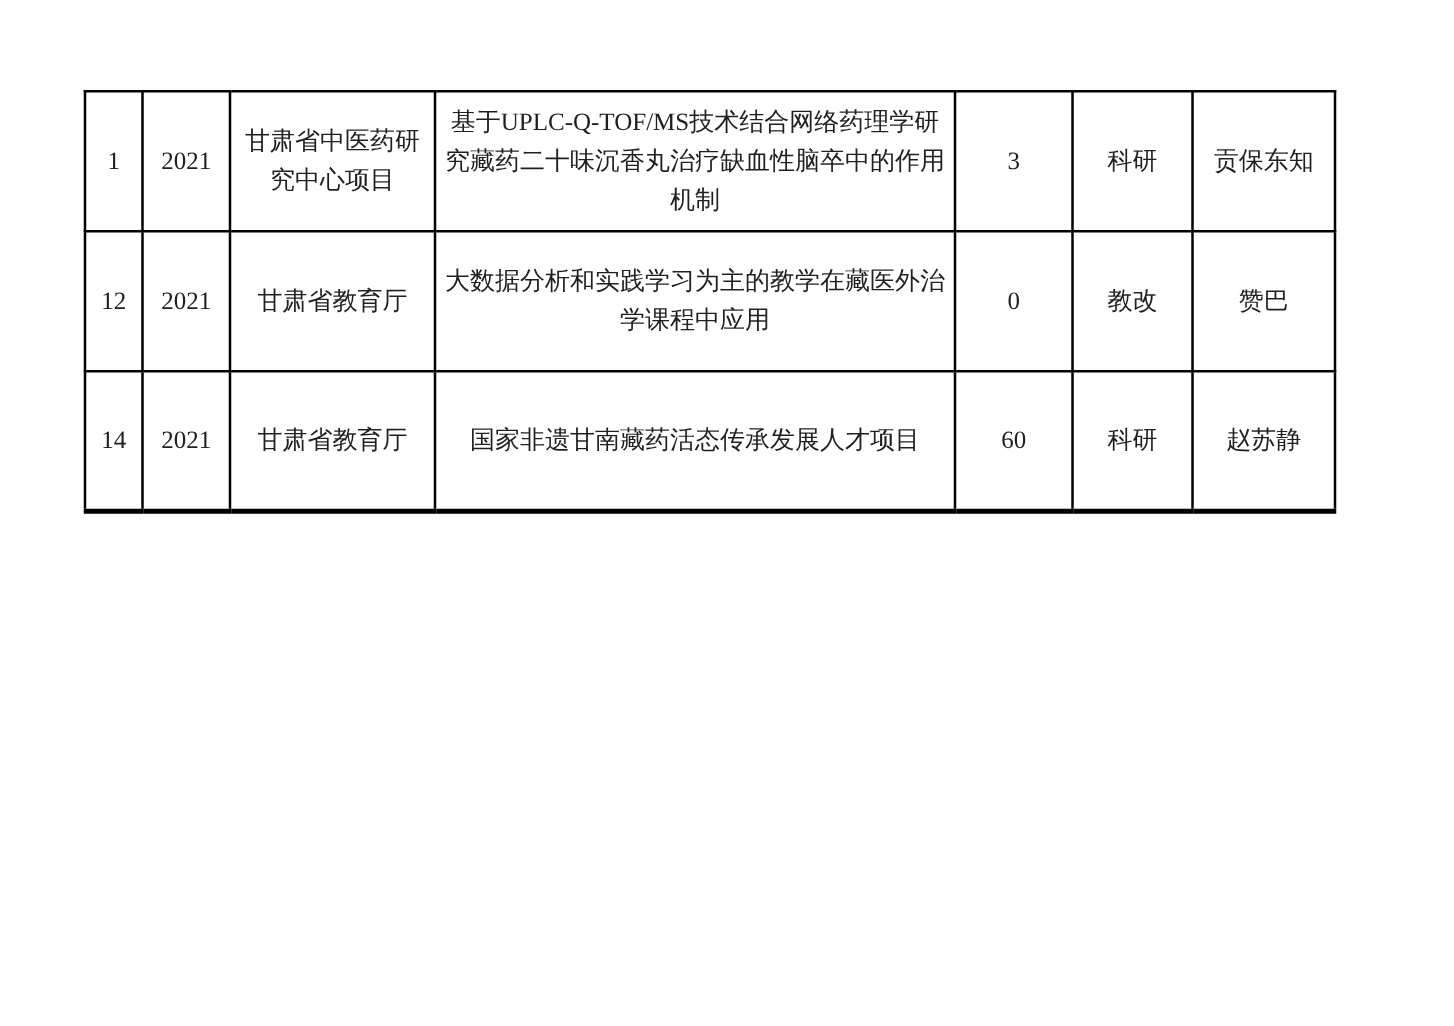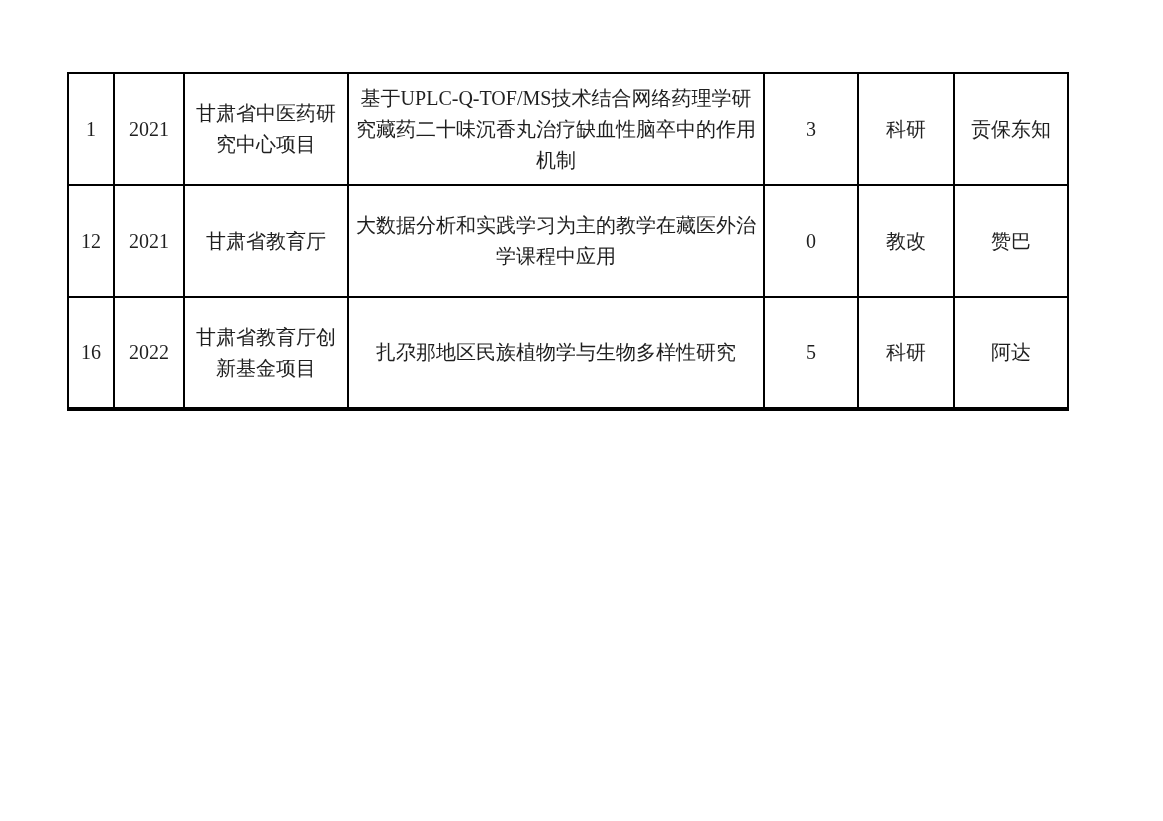--- a/index.html
+++ b/index.html
@@ -68,23 +68,23 @@
       <tr>
         <td class="c-serial">12</td>
         <td class="c-year">2021</td>
         <td class="c-source">甘肃省教育厅</td>
         <td class="c-title">大数据分析和实践学习为主的教学在藏医外治学课程中应用</td>
         <td class="c-amount">0</td>
         <td class="c-type">教改</td>
         <td class="c-leader">赞巴</td>
       </tr>
       <tr>
-        <td class="c-serial">16</td>
-        <td class="c-year">2022</td>
-        <td class="c-source">甘肃省教育厅创新基金项目</td>
-        <td class="c-title">扎尕那地区民族植物学与生物多样性研究</td>
-        <td class="c-amount">5</td>
+        <td class="c-serial">14</td>
+        <td class="c-year">2021</td>
+        <td class="c-source">甘肃省教育厅</td>
+        <td class="c-title">国家非遗甘南藏药活态传承发展人才项目</td>
+        <td class="c-amount">60</td>
         <td class="c-type">科研</td>
-        <td class="c-leader">阿达</td>
+        <td class="c-leader">赵苏静</td>
       </tr>
     </tbody>
   </table>
 </div>
 
 </body></html>

